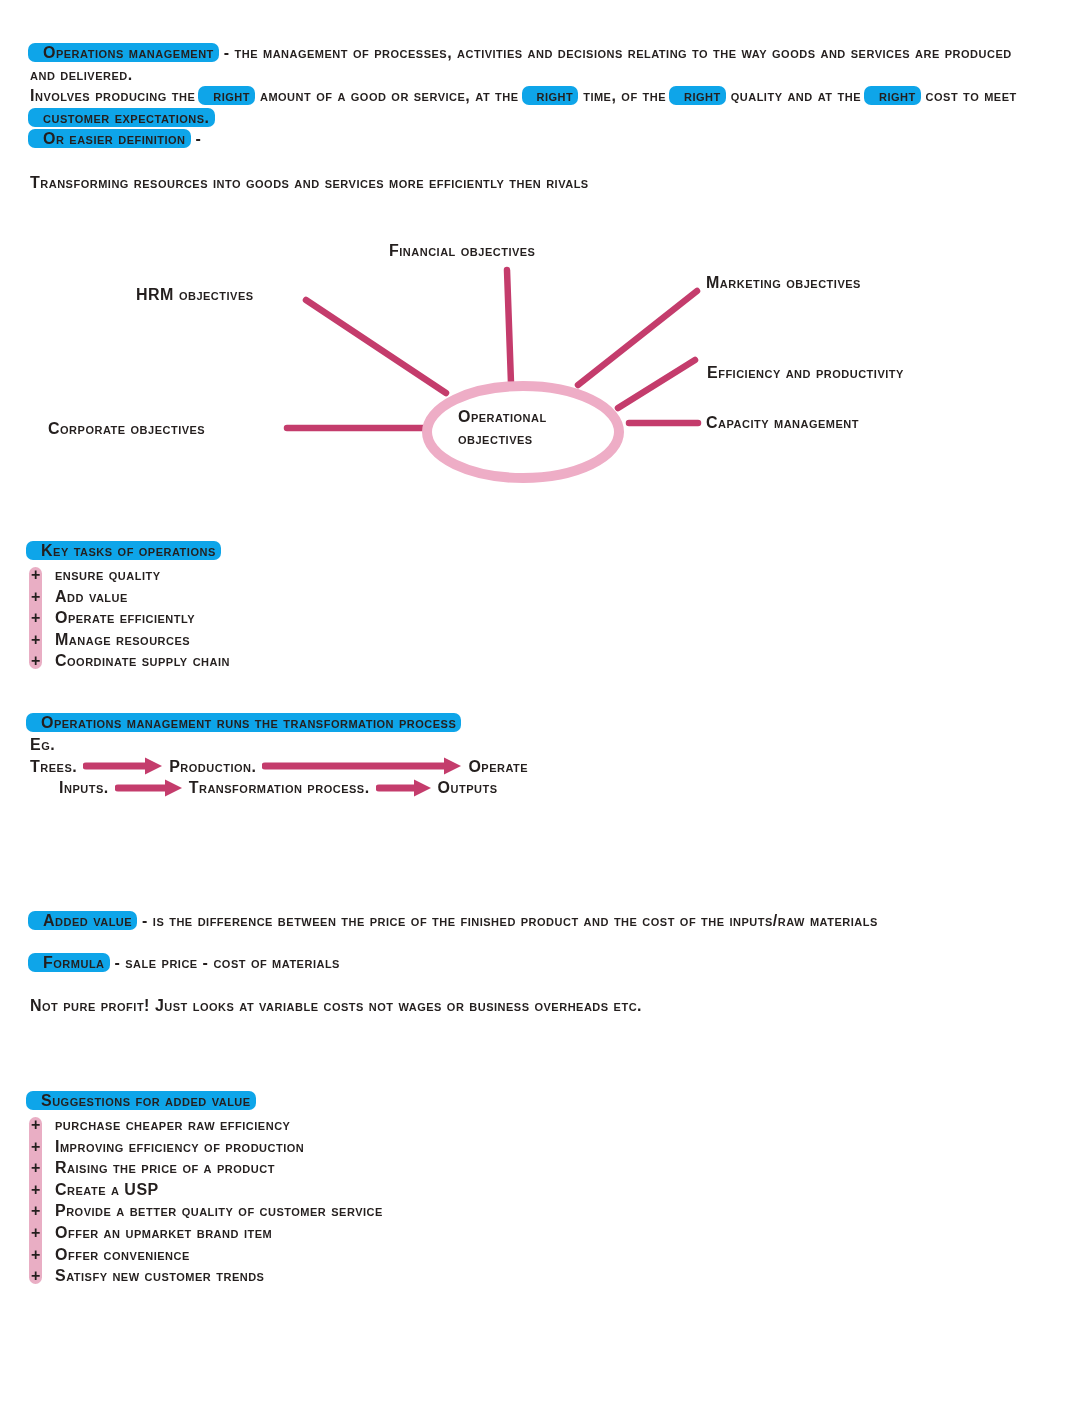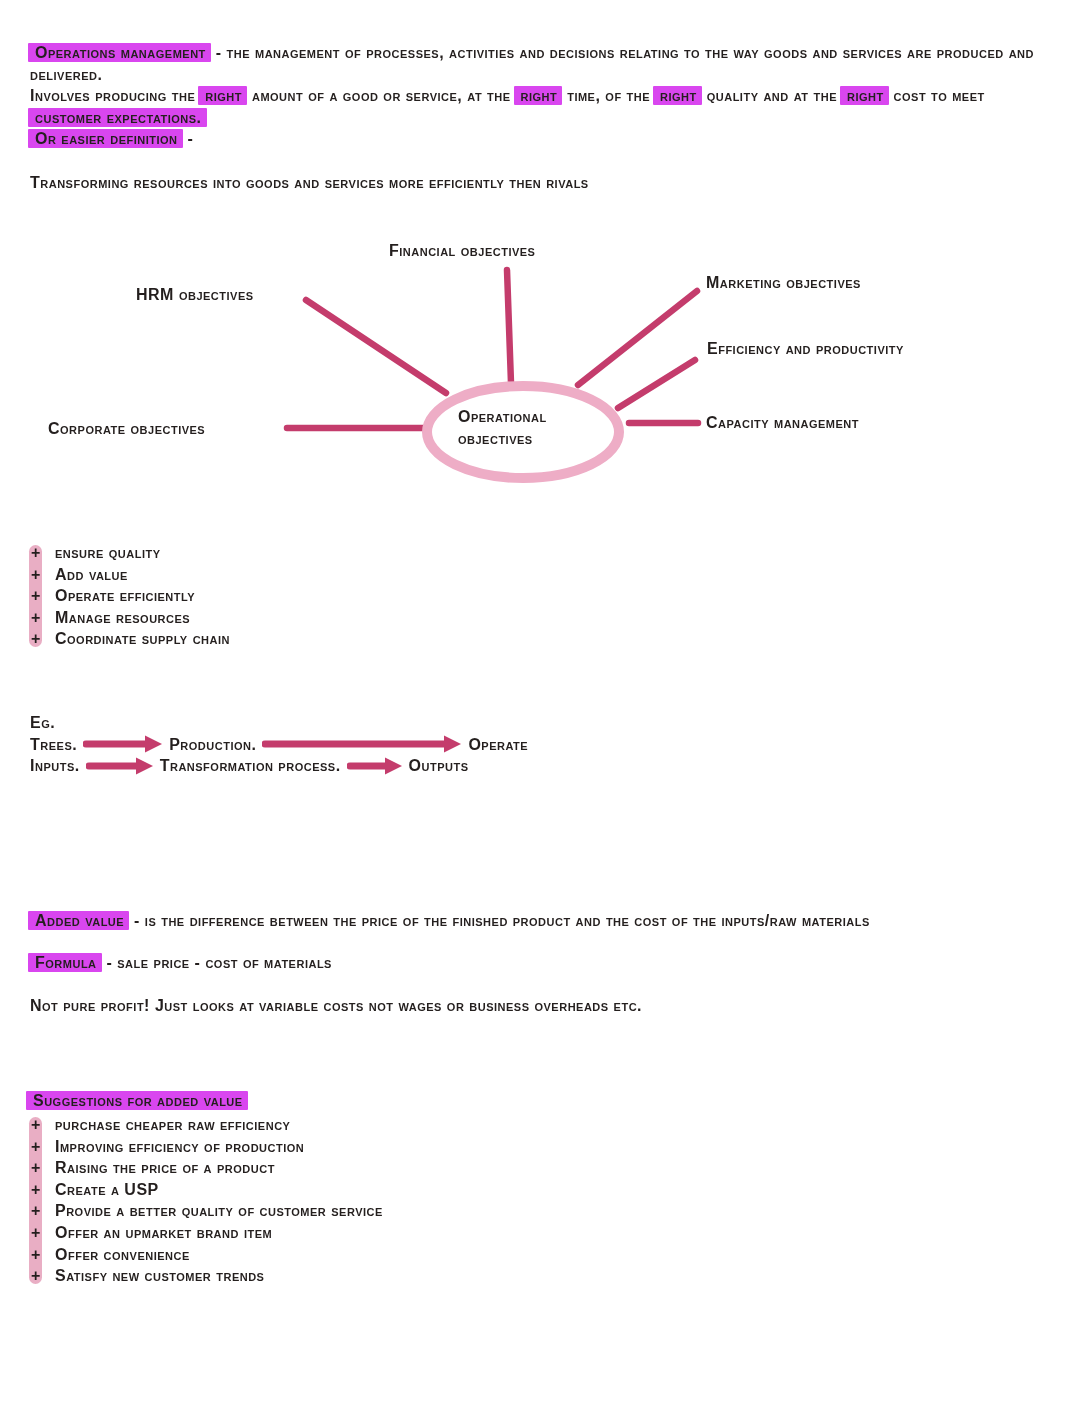--- a/index.html
+++ b/index.html
@@ -9,23 +9,23 @@
     font-variant:small-caps;
     font-weight:700;
     color:#241f1e;
     font-size:16px;
     letter-spacing:0.5px;
   }
   .abs{position:absolute;}
   p{margin:0;line-height:21.5px;}
   .gap-top{margin-top:22px;}
   .hl{
-    background:#d946ef;
-    border-radius:1px;
-    padding:1px 5px 1px 7px;
+    background:#0ea5e9;
+    border-radius:7px;
+    padding:1px 5px 1px 15px;
     margin-left:-2px;
     box-decoration-break:clone;
     -webkit-box-decoration-break:clone;
   }
   
   .diagram{position:absolute;left:0;top:240px;width:1080px;height:252px;}
   .diagram svg{position:absolute;left:0;top:0;}
   .dlabel{position:absolute;white-space:nowrap;line-height:17px;}
   .center-text{position:absolute;left:458px;top:166px;line-height:21.5px;}
   
@@ -61,30 +61,31 @@
         <line x1="507" y1="30" x2="511" y2="143"></line>
         <line x1="697" y1="51" x2="578" y2="145"></line>
         <line x1="695" y1="120" x2="618" y2="168"></line>
         <line x1="698" y1="183" x2="629" y2="183"></line>
       </g>
       <ellipse cx="523" cy="192" rx="96" ry="46" fill="#ffffff" stroke="#eeadc6" stroke-width="10"></ellipse>
     </svg>
     <div class="dlabel" style="left:389px;top:2px;">Financial objectives</div>
     <div class="dlabel" style="left:136px;top:46px;">HRM objectives</div>
     <div class="dlabel" style="left:706px;top:34px;">Marketing objectives</div>
-    <div class="dlabel" style="left:707px;top:100px;">Efficiency and productivity</div>
+    <div class="dlabel" style="left:707px;top:124px;">Efficiency and productivity</div>
     <div class="dlabel" style="left:706px;top:174px;">Capacity management</div>
     <div class="dlabel" style="left:48px;top:180px;">Corporate objectives</div>
     <div class="center-text">
       <div>Operational</div>
       <div>objectives</div>
     </div>
   </div>
 
   <div class="abs" style="left:28px;top:540px;width:700px;">
+    <p class="hlheading"><span class="hl">Key tasks of operations</span></p>
     <div class="bullet-list">
       <div class="strip"></div>
     <div class="bullet-row">
           <span class="plus">+</span>
           <span>ensure quality</span>
         </div>
         <div class="bullet-row">
           <span class="plus">+</span>
           <span>Add value</span>
         </div>
@@ -97,35 +98,36 @@
           <span>Manage resources</span>
         </div>
         <div class="bullet-row">
           <span class="plus">+</span>
           <span>Coordinate supply chain</span>
         </div>
       </div>
   </div>
 
   <div class="abs" style="left:28px;top:712px;width:900px;">
+    <p class="hlheading"><span class="hl">Operations management runs the transformation process</span></p>
     <p style="padding-left:2px;">Eg.</p>
     <div class="trow" style="padding-left:2px;">
       <span>Trees.</span>
       <svg class="arrow" width="80" height="20" viewBox="0 0 80 20">
           <line x1="3" y1="10" x2="62" y2="10" stroke="#c43c6c" stroke-width="7" stroke-linecap="round"></line>
           <polygon points="62,1.5 79,10 62,18.5" fill="#c43c6c"></polygon>
         </svg>
       <span>Production.</span>
       <svg class="arrow" width="200" height="20" viewBox="0 0 200 20">
           <line x1="3" y1="10" x2="182" y2="10" stroke="#c43c6c" stroke-width="7" stroke-linecap="round"></line>
           <polygon points="182,1.5 199,10 182,18.5" fill="#c43c6c"></polygon>
         </svg>
       <span>Operate</span>
     </div>
-    <div class="trow" style="padding-left:2px;">
+    <div class="trow" style="padding-left:2px;margin-left:29px;">
       <span>Inputs.</span>
       <svg class="arrow" width="68" height="20" viewBox="0 0 68 20">
           <line x1="3" y1="10" x2="50" y2="10" stroke="#c43c6c" stroke-width="7" stroke-linecap="round"></line>
           <polygon points="50,1.5 67,10 50,18.5" fill="#c43c6c"></polygon>
         </svg>
       <span>Transformation process.</span>
       <svg class="arrow" width="56" height="20" viewBox="0 0 56 20">
           <line x1="3" y1="10" x2="38" y2="10" stroke="#c43c6c" stroke-width="7" stroke-linecap="round"></line>
           <polygon points="38,1.5 55,10 38,18.5" fill="#c43c6c"></polygon>
         </svg>

